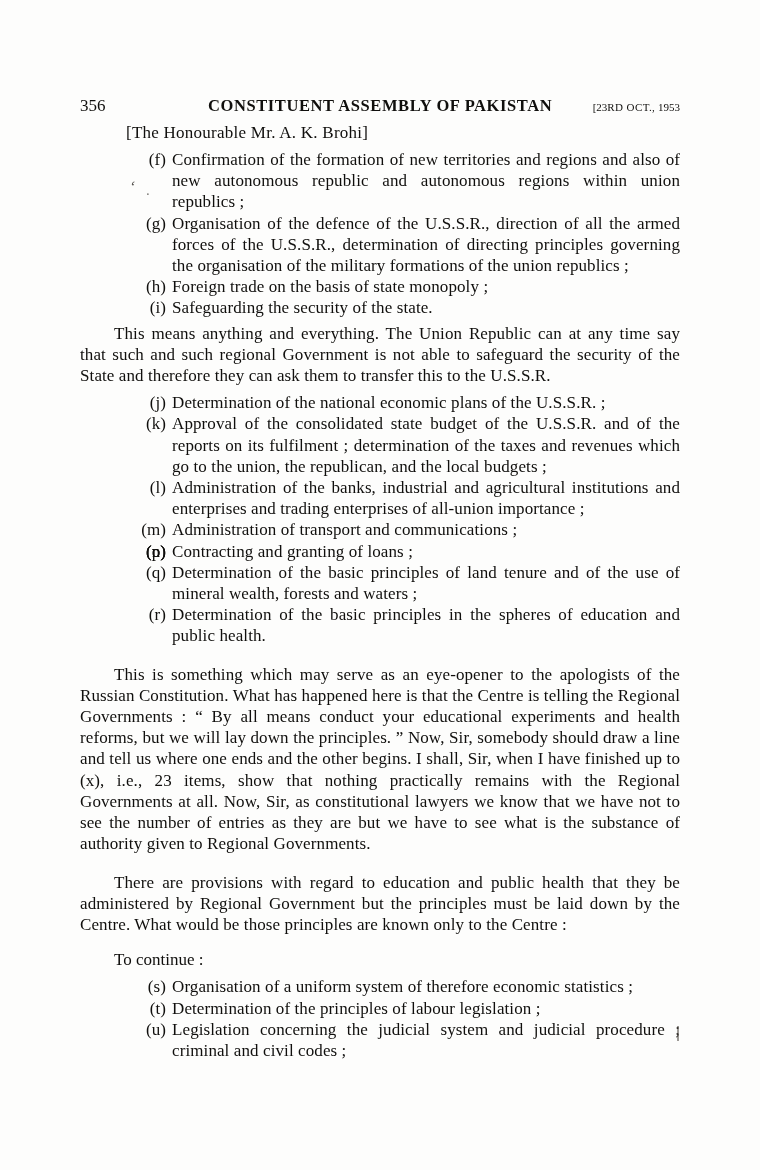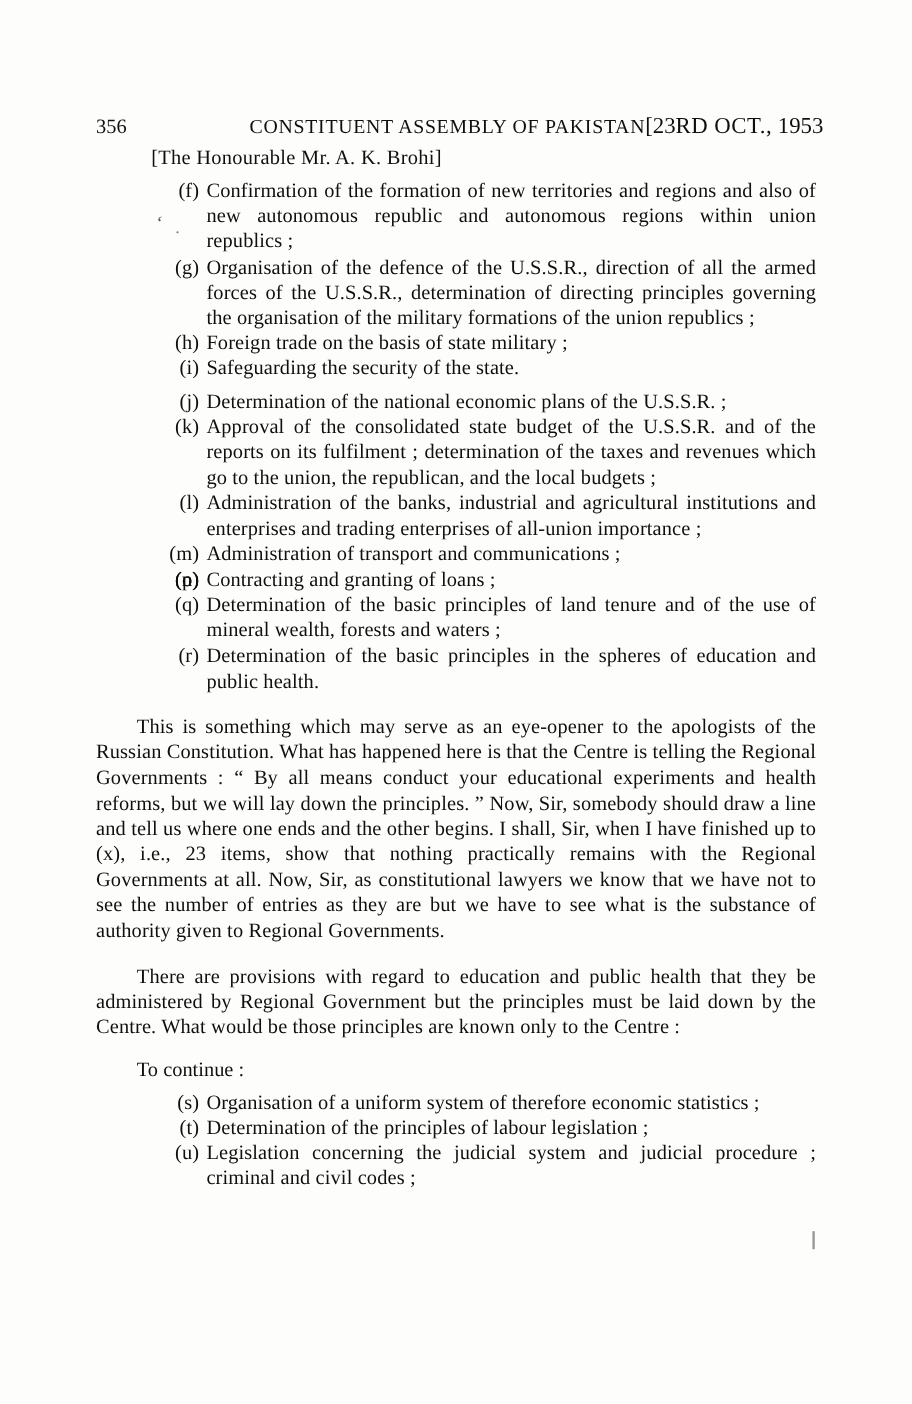--- a/index.html
+++ b/index.html
@@ -35,24 +35,25 @@
     width: 128px;
     flex: 0 0 128px;
     font-size: 17px;
   }
   .runhead .title {
     flex: 1 1 auto;
     text-align: left;
     font-variant: small-caps;
     letter-spacing: 0.6px;
     font-size: 16.5px;
+    font-weight: bold;
   }
   .runhead .dateline {
     flex: 0 0 auto;
-    font-size: 19px;
+    font-size: 11px;
   }
   .runhead .dateline .sc {
     font-variant: small-caps;
     letter-spacing: 0.4px;
   }
 
   
   .speaker {
     margin-top: 5px;
     padding-left: 46px;
@@ -155,28 +156,29 @@
       <li>
         <span class="lbl">(f)</span>
         <span class="txt">Confirmation of the formation of new territories and regions and also of new autonomous republic and autonomous regions within union republics ;</span>
       </li>
       <li>
         <span class="lbl">(g)</span>
         <span class="txt">Organisation of the defence of the U.S.S.R., direction of all the armed forces of the U.S.S.R., determination of directing principles governing the organisation of the military forma­tions of the union republics ;</span>
       </li>
       <li>
         <span class="lbl">(h)</span>
-        <span class="txt">Foreign trade on the basis of state military ;</span>
+        <span class="txt">Foreign trade on the basis of state monopoly ;</span>
       </li>
       <li>
         <span class="lbl">(i)</span>
         <span class="txt">Safeguarding the security of the state.</span>
       </li>
     </ul>
 
+    <p class="body tight">This means anything and everything.   The Union Republic can at any time say that such and such regional Government is not able  to safeguard the security of the State and therefore they can ask them to transfer this to the U.S.S.R.</p>
 
     <ul class="lettered blk">
       <li>
         <span class="lbl">(j)</span>
         <span class="txt">Determination of the national economic plans of the U.S.S.R. ;</span>
       </li>
       <li>
         <span class="lbl">(k)</span>
         <span class="txt">Approval of the consolidated state budget of the U.S.S.R. and of the reports on its fulfilment ;   determination of the taxes and revenues which go to the union, the republican, and the local  budgets ;</span>
       </li>

